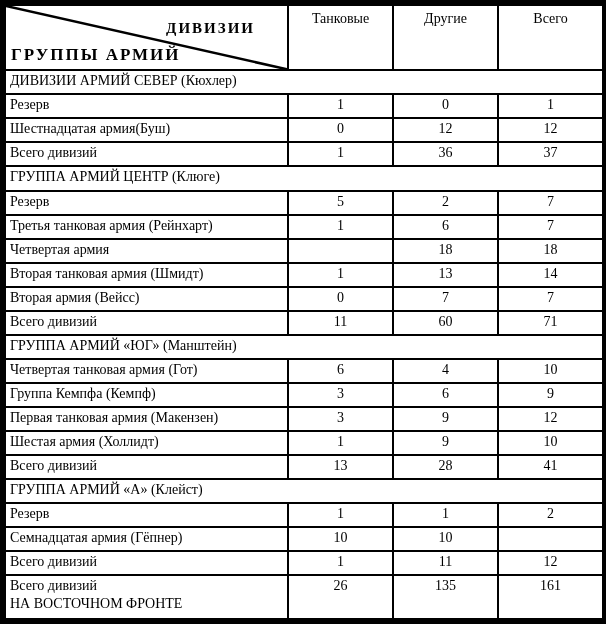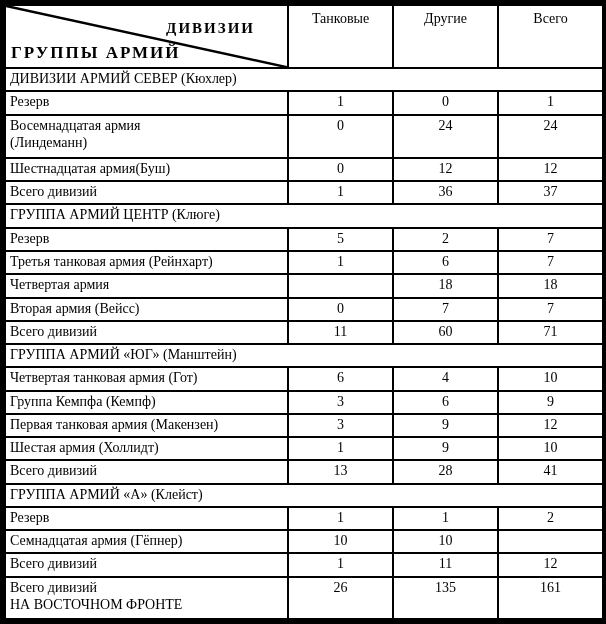--- a/index.html
+++ b/index.html
@@ -90,29 +90,20 @@
 
   <tr class="r">
     <td class="sec" colspan="4">ДИВИЗИИ АРМИЙ СЕВЕР (Кюхлер)</td>
   </tr>
   <tr class="r">
     <td class="lbl">Резерв</td>
     <td class="num">1</td>
     <td class="num">0</td>
     <td class="num">1</td>
   </tr>
-  <tr class="tall">
-    <td class="lbl">
-      <div>Восемнадцатая армия</div>
-      <div>(Линдеманн)</div>
-    </td>
-    <td class="num">0</td>
-    <td class="num">24</td>
-    <td class="num">24</td>
-  </tr>
   <tr class="r">
     <td class="lbl">Шестнадцатая армия(Буш)</td>
     <td class="num">0</td>
     <td class="num">12</td>
     <td class="num">12</td>
   </tr>
   <tr class="r">
     <td class="lbl">Всего дивизий</td>
     <td class="num">1</td>
     <td class="num">36</td>
@@ -132,20 +123,26 @@
     <td class="lbl">Третья танковая армия (Рейнхарт)</td>
     <td class="num">1</td>
     <td class="num">6</td>
     <td class="num">7</td>
   </tr>
   <tr class="r">
     <td class="lbl">Четвертая армия</td>
     <td class="num"></td>
     <td class="num">18</td>
     <td class="num">18</td>
+  </tr>
+  <tr class="r">
+    <td class="lbl">Вторая танковая армия (Шмидт)</td>
+    <td class="num">1</td>
+    <td class="num">13</td>
+    <td class="num">14</td>
   </tr>
   <tr class="r">
     <td class="lbl">Вторая армия (Вейсс)</td>
     <td class="num">0</td>
     <td class="num">7</td>
     <td class="num">7</td>
   </tr>
   <tr class="r">
     <td class="lbl">Всего дивизий</td>
     <td class="num">11</td>

